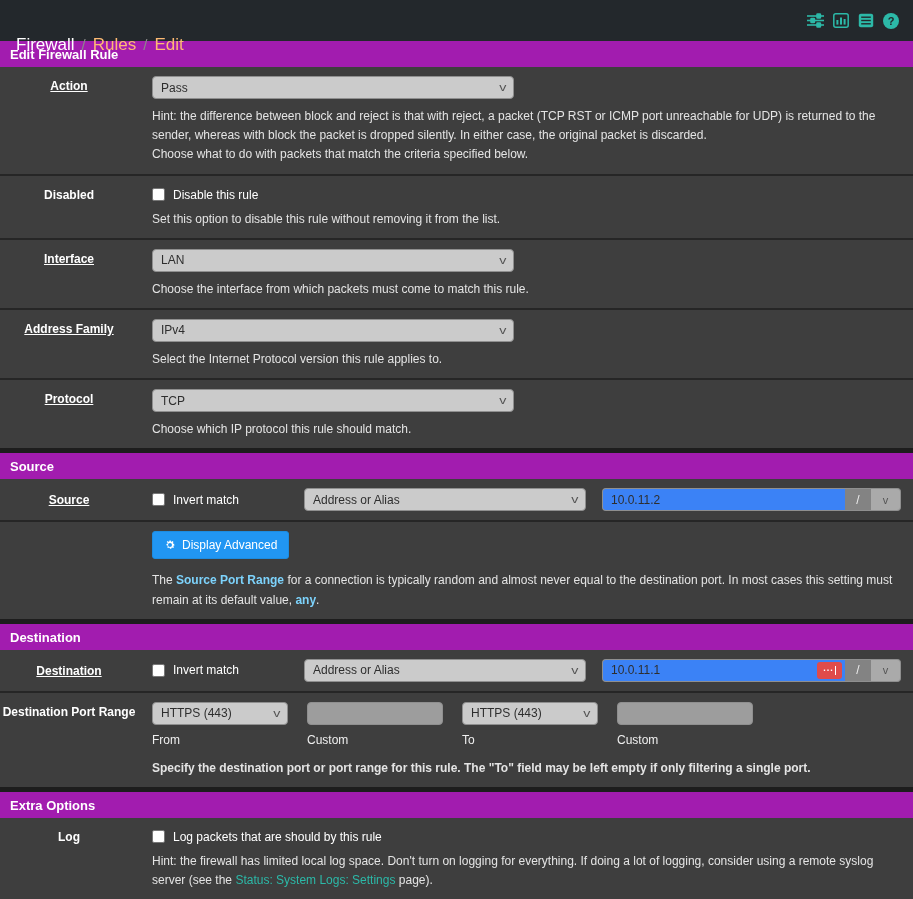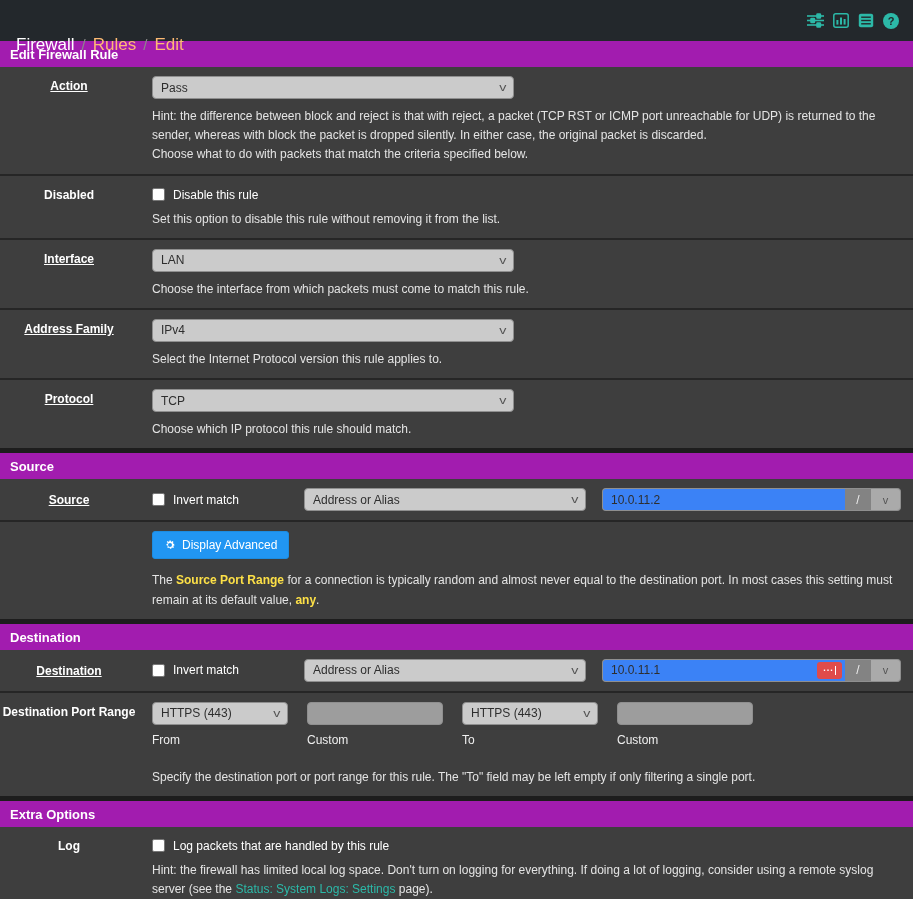--- a/index.html
+++ b/index.html
@@ -24,21 +24,21 @@
   .label-col.u { text-decoration:underline; }
   .ctrl-col { flex:1 1 auto; min-width:0; padding-right:4px; }
 
   
   .sel { background:#cbcbcb; border:1px solid #8f8f8f; border-radius:4px; height:23px; display:flex; align-items:center; justify-content:space-between; padding:0 8px; font-size:12px; color:#2e2e2e; cursor:pointer; }
   .sel .chev { color:#555; font-size:11px; line-height:1; transform:scaleX(1.3); }
   .inp { background:#3b82f6; border:1px solid #8f8f8f; border-radius:4px; height:23px; padding:0 8px; font-size:12px; color:#2e2e2e; font-family:"Liberation Sans", sans-serif; width:100%; }
   .inp:disabled, .inp.disabled { background:#9d9d9d; }
   .w-std { width:362px; }
   .help { margin-top:8px; font-size:12px; color:#e4e4e4; line-height:1.6; padding-right:2px; }
-  .help b { color:#fde047;text-align:center; }
+  .help b { color:#7dd3fc;text-align:center; }
   .check-line { display:flex; align-items:center; gap:8px; padding-top:3px; font-size:12px; color:#fff; }
   .checkbox { width:13px; height:13px; background:#fff; border:1px solid #777; border-radius:2px; flex:0 0 13px; cursor:pointer; }
   .btn-adv { background:#2196f3; border:1px solid #1d8ce0; border-radius:3px; color:#fff; font-size:12px; font-family:"Liberation Sans", sans-serif; display:inline-flex; align-items:center; gap:6px; padding:6px 11px; cursor:pointer; }
   .link { color:#2cb9a8; cursor:pointer; }
 
   
   .addr-line { display:flex; align-items:center; }
   .addr-line .check-line { width:152px; flex:0 0 152px; padding-top:0; }
   .type-sel { width:282px; flex:0 0 282px; }
   .addr-group { display:flex; flex:1 1 auto; margin-left:16px; position:relative; }
@@ -262,34 +262,34 @@
               <span>HTTPS (443)</span>
                 <span class="chev">v</span>
             </div>
             <div class="sub">To</div>
           </div>
           <div class="port-cell">
             <input class="inp disabled" disabled="" style="">
             <div class="sub">Custom</div>
           </div>
         </div>
-        <div class="help" style="margin-top:21px;">Specify the destination port or port range for this rule. The "To" field may be left empty if only filtering a single port.</div>
+        <div class="help" style="margin-top:12px;font-weight:bold;">Specify the destination port or port range for this rule. The "To" field may be left empty if only filtering a single port.</div>
       </div>
     </div>
   </div>
 
   <div class="panel" style="margin-bottom:0;">
     <div class="panel-header">Extra Options</div>
 
     <div class="row">
       <div class="label-col">Log</div>
       <div class="ctrl-col">
         <div class="check-line">
           <span class="checkbox"></span>
-          <span>Log packets that are handled by this rule</span>
+          <span>Log packets that are should by this rule</span>
         </div>
         <div class="help"><span>Hint: the firewall has limited local log space. Don't turn on logging for everything. If doing a lot of logging, consider using a remote syslog server (see the </span><span class="link">Status: System Logs: Settings</span><span> page).</span></div>
       </div>
     </div>
 
   </div>
 
 </div>
 
 </body></html>

